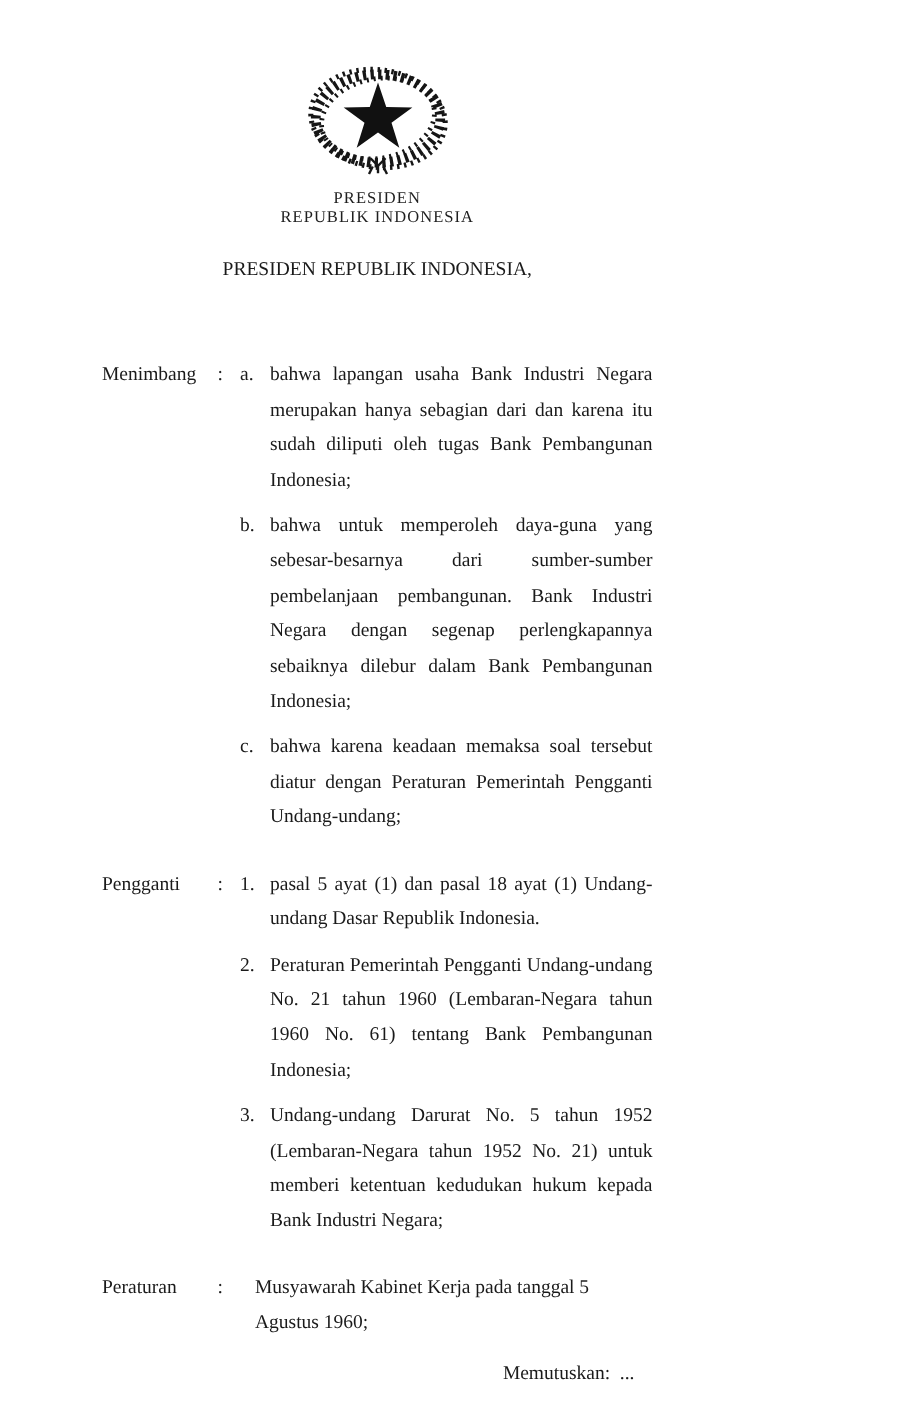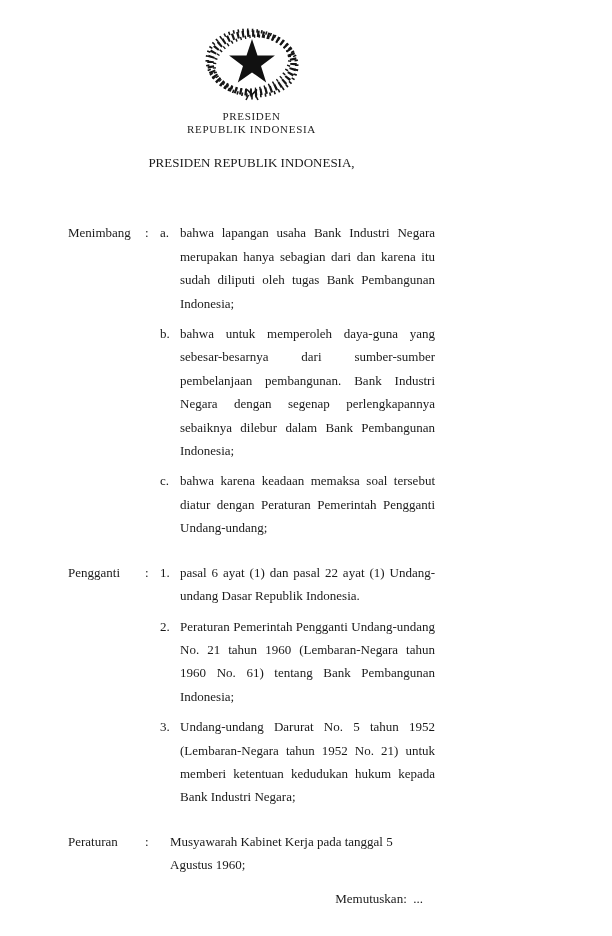--- a/index.html
+++ b/index.html
@@ -7,21 +7,21 @@
   body {
     width: 612px;
     height: 936px;
     font-family: "Liberation Serif", "DejaVu Serif", serif;
     color: #1a1a1a;
     overflow: hidden;
   }
   .page {
     width: 495px;
     height: 936px;
-    padding: 28px 60px 0 68px;
+    padding: 44px 60px 0 68px;
     background: #ffffff;
   }
   
   .emblem {
     display: block;
     width: 100px;
     height: 74px;
     margin: 0 auto;
   }
   .letterhead {
@@ -134,21 +134,21 @@
         </div>
       </div>
     </div>
 
     <div class="section">
       <div class="section-label">Pengganti</div>
       <div class="section-colon">:</div>
       <div class="section-items">
         <div class="item">
           <div class="item-marker">1.</div>
-          <div class="item-text">pasal 6 ayat (1) dan pasal 22 ayat (1) Undang-undang Dasar Republik Indonesia.</div>
+          <div class="item-text">pasal 5 ayat (1) dan pasal 18 ayat (1) Undang-undang Dasar Republik Indonesia.</div>
         </div>
         <div class="item">
           <div class="item-marker">2.</div>
           <div class="item-text">Peraturan Pemerintah Pengganti Undang-undang No. 21 tahun 1960 (Lembaran-Negara tahun 1960 No. 61) tentang Bank Pembangunan Indonesia;</div>
         </div>
         <div class="item">
           <div class="item-marker">3.</div>
           <div class="item-text">Undang-undang Darurat No. 5 tahun 1952 (Lembaran-Negara tahun 1952 No. 21) untuk memberi  ketentuan kedudukan hukum kepada Bank Industri Negara;</div>
         </div>
       </div>

